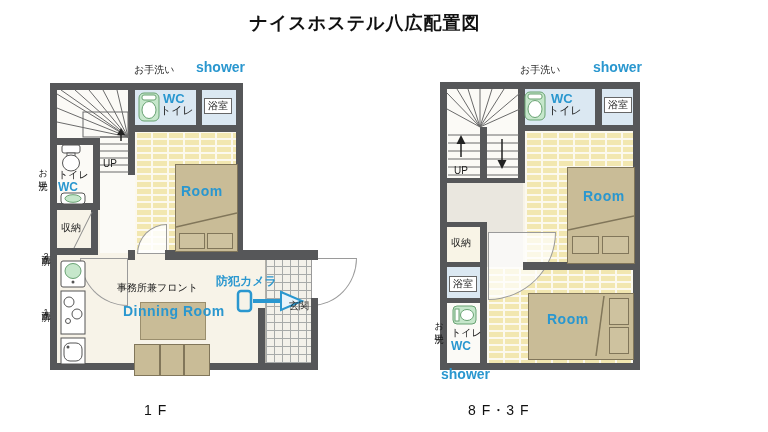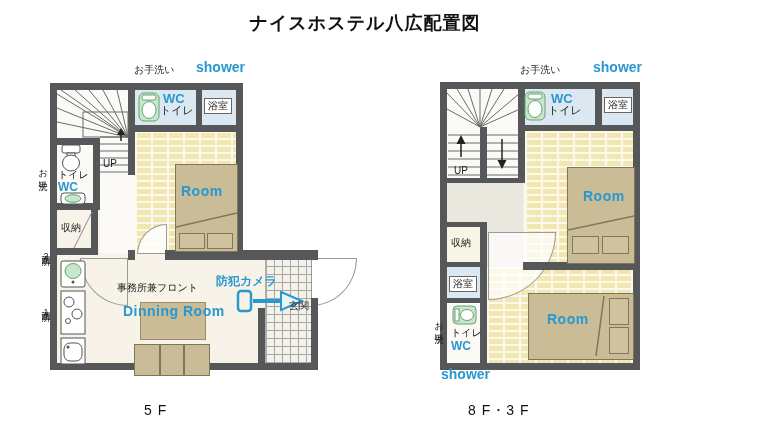--- a/index.html
+++ b/index.html
@@ -159,21 +159,21 @@
     <div class="lbl" style="left:58px;top:169px;">トイレ</div>
     <div class="wcbig" style="left:58px;top:180px;font-size:12px;">WC</div>
     <div class="lbl" style="left:61px;top:222px;">収納</div>
     <div class="lbl" style="left:117px;top:282px;">事務所兼フロント</div>
     <div class="roomlbl" style="left:123px;top:303px;">Dinning Room</div>
     <div class="wcbig" style="left:216px;top:273px;font-size:12px;">防犯カメラ</div>
     <div class="lbl" style="left:289px;top:300px;">玄関</div>
     <div class="vert" style="left:36px;top:162px;">お手洗い</div>
     <div class="vert" style="left:39px;top:248px;">洗面所2</div>
     <div class="vert" style="left:39px;top:304px;">洗面所1</div>
-    <div class="caption" style="left:144px;top:402px;">5 F</div>
+    <div class="caption" style="left:144px;top:402px;">1 F</div>
   </div>
 
   <div>
 
     <div class="floor" style="left:440px;top:82px;width:200px;height:288px;"></div>
     <div class="wfloor" style="left:447px;top:89px;width:73px;height:94px;"></div>
     <div class="hall" style="left:447px;top:183px;width:73px;height:44px;"></div>
     <div class="hall" style="left:487px;top:183px;width:36px;height:84px;"></div>
     <div class="floor" style="left:447px;top:227px;width:33px;height:35px;background:#f8f4e6;"></div>
     <div class="bluefloor" style="left:447px;top:267px;width:33px;height:31px;"></div>

